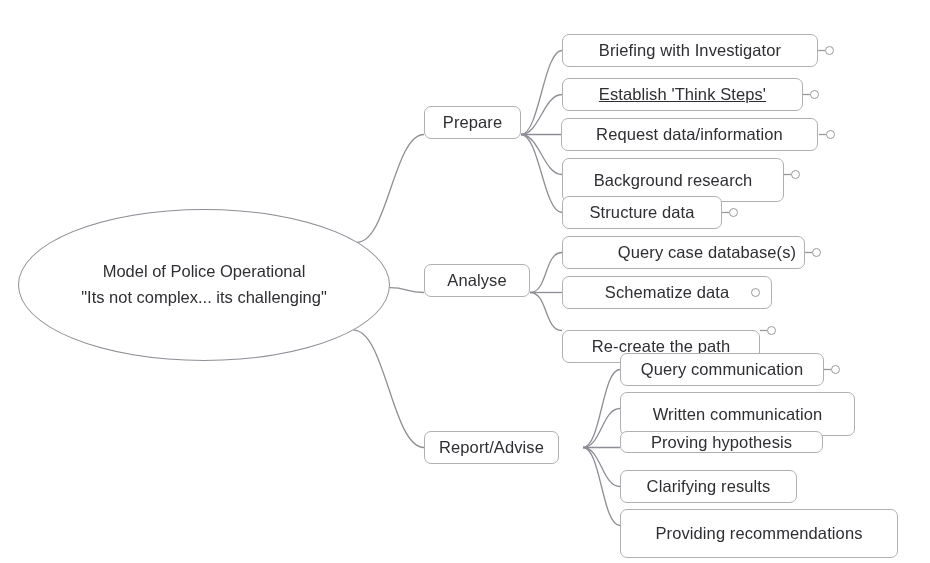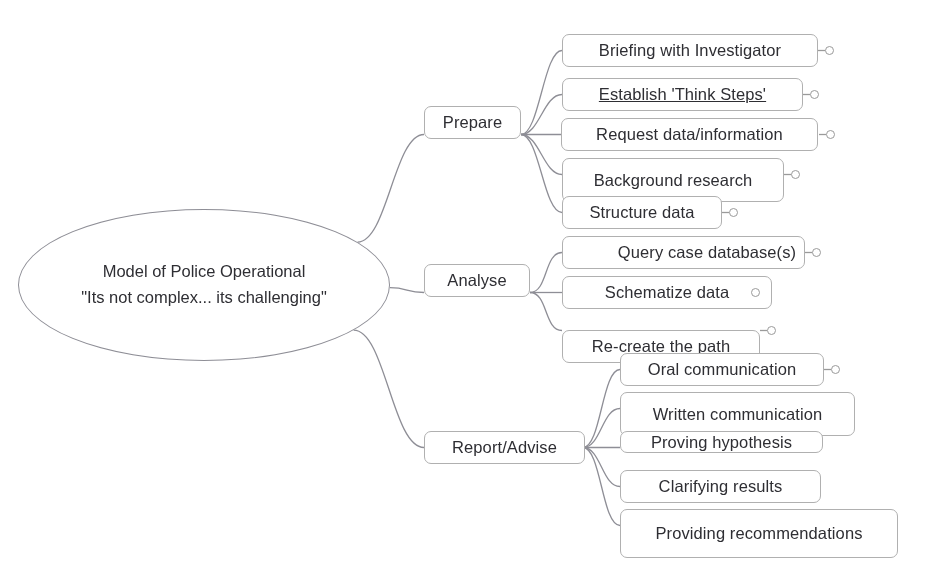--- a/index.html
+++ b/index.html
@@ -141,33 +141,33 @@
       </div>
       <div class="handle" style="left: 812px; top: 248px;"></div>
       <div class="node" style="left: 562px; top: 276px; width: 210px; height: 33px;">
         <span class="node-label">Schematize data</span>
       </div>
       <div class="handle" style="left: 751px; top: 288px;"></div>
       <div class="node" style="left: 562px; top: 314px; width: 198px; height: 33px; margin-top: 16px;">
         <span class="node-label">Re-create the path</span>
       </div>
       <div class="handle" style="left: 767px; top: 326px;"></div>
-      <div class="node" style="left: 424px; top: 431px; width: 161px; height: 33px;">
+      <div class="node" style="left: 424px; top: 431px; width: 135px; height: 33px;">
         <span class="node-label">Report/Advise</span>
       </div>
       <div class="node" style="left: 620px; top: 353px; width: 204px; height: 33px;">
-        <span class="node-label">Oral communication</span>
+        <span class="node-label">Query communication</span>
       </div>
       <div class="handle" style="left: 831px; top: 365px;"></div>
       <div class="node" style="left: 620px; top: 392px; width: 235px; height: 44px;">
         <span class="node-label">Written communication</span>
       </div>
       <div class="node" style="left: 620px; top: 431px; width: 203px; height: 22px;">
         <span class="node-label">Proving hypothesis</span>
       </div>
-      <div class="node" style="left: 620px; top: 470px; width: 201px; height: 33px;">
+      <div class="node" style="left: 620px; top: 470px; width: 177px; height: 33px;">
         <span class="node-label">Clarifying results</span>
       </div>
       <div class="node" style="left: 620px; top: 509px; width: 278px; height: 49px;">
         <span class="node-label">Providing recommendations</span>
       </div>
     </div>
 </div>
 
 </body></html>

